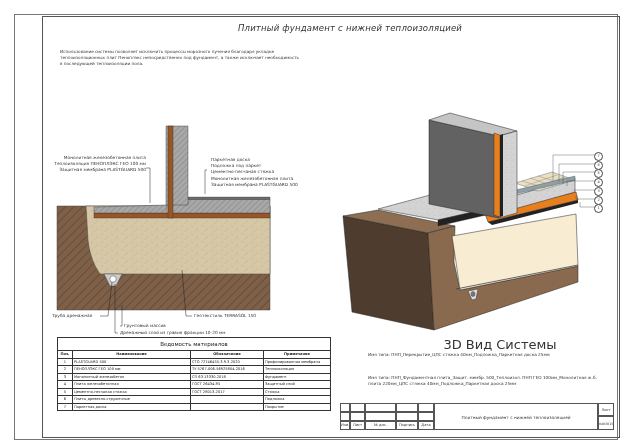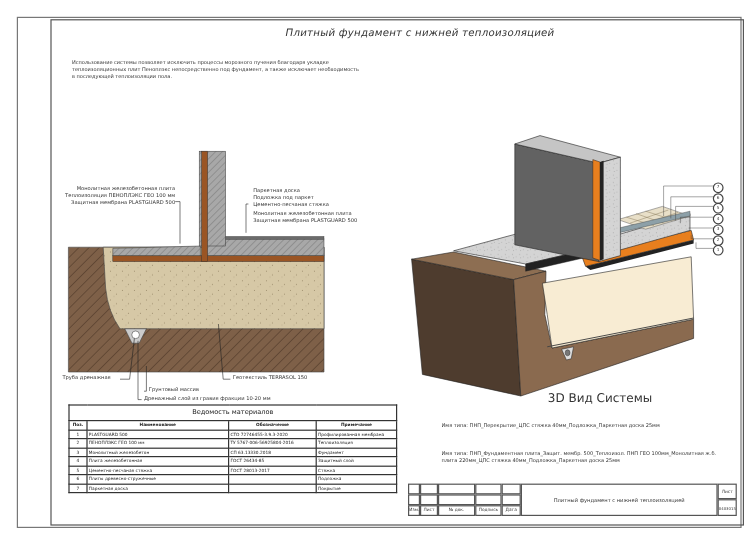--- a/index.html
+++ b/index.html
@@ -8,21 +8,21 @@
   .frame{position:absolute;left:42px;top:16px;width:576px;height:420px;border:1px solid #555;}
   .title{position:absolute;left:230px;top:23px;width:240px;text-align:center;font-size:8.5px;font-style:italic;color:#333;letter-spacing:0.2px;}
   .intro{position:absolute;left:60px;top:49px;width:240px;font-size:4.2px;line-height:6px;color:#333;}
   .lbl{position:absolute;font-size:4.3px;line-height:6.2px;color:#333;white-space:nowrap;}
   .lbl.r{text-align:right;}
   svg{position:absolute;}
   table.mats{position:absolute;left:57px;top:337px;width:274px;border-collapse:collapse;font-size:3.6px;}
   table.mats td,table.mats th{border:0.6px solid #333;padding:0 1px;height:6.5px;line-height:6.2px;white-space:nowrap;overflow:hidden;}
   table.mats th{font-weight:bold;text-align:center;}
   table.mats td.c{text-align:center;}
-  .iso-title{position:absolute;left:430px;top:327px;width:140px;text-align:center;font-size:10px;color:#333;}
+  .iso-title{position:absolute;left:430px;top:337px;width:140px;text-align:center;font-size:13px;color:#333;}
   .type-line{position:absolute;left:368px;font-size:4.2px;line-height:6px;color:#333;width:240px;}
   .stamp{position:absolute;left:340px;top:403px;width:274px;height:27px;}
   .stamp .cell{position:absolute;border:0.6px solid #555;box-sizing:border-box;font-size:3.6px;color:#333;text-align:center;line-height:7px;}
   .num{position:absolute;width:7px;height:7px;border:0.6px solid #444;border-radius:50%;font-size:3.5px;line-height:7px;text-align:center;background:#fff;color:#333;}
 </style>
 </head>
 <body>
 
 <div class="sheet"></div>
 <div class="frame"></div>

